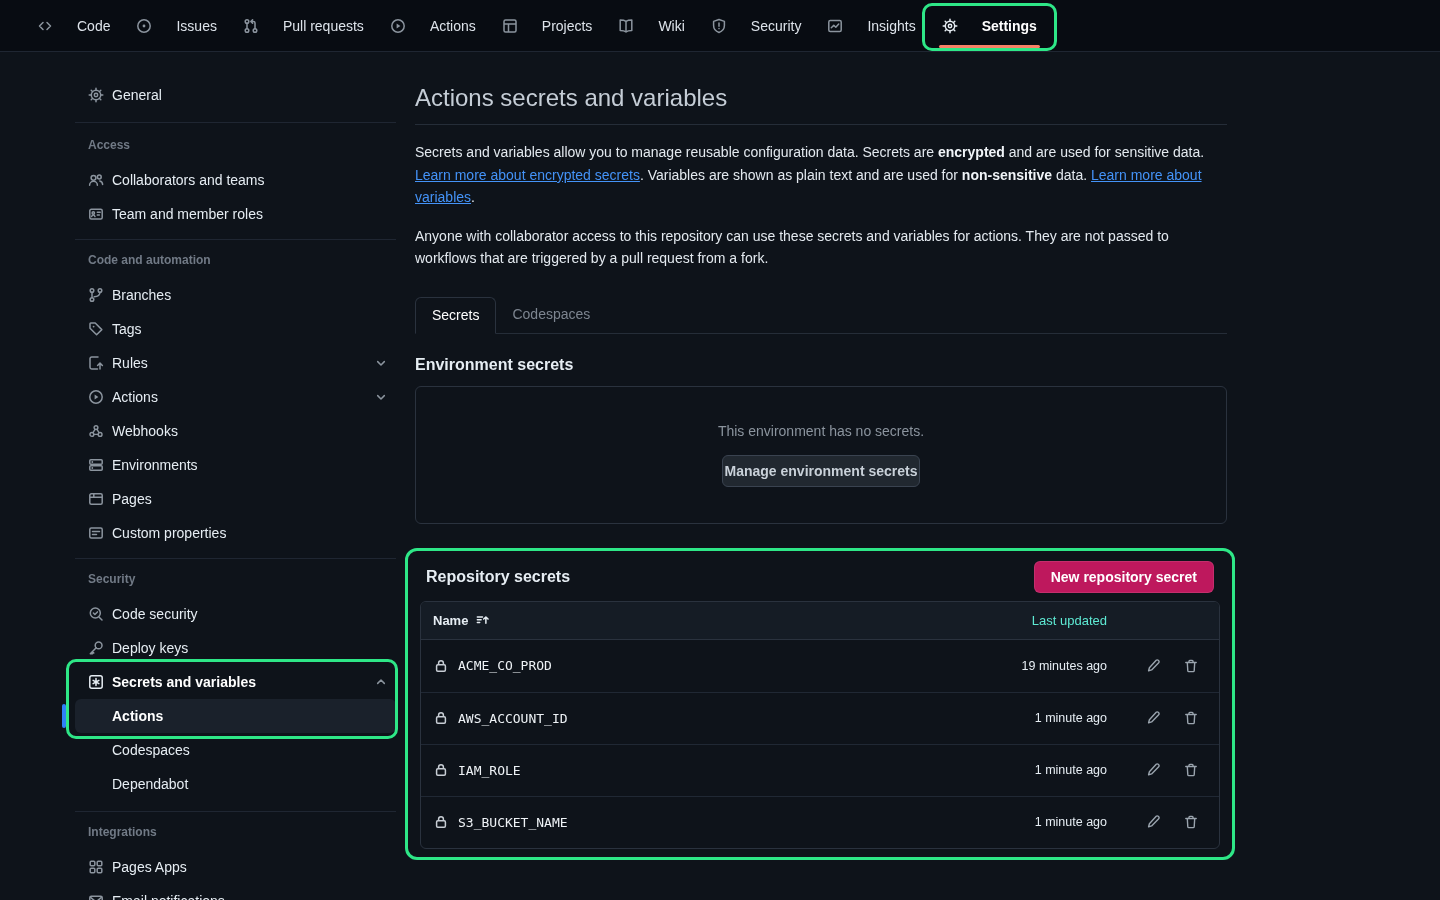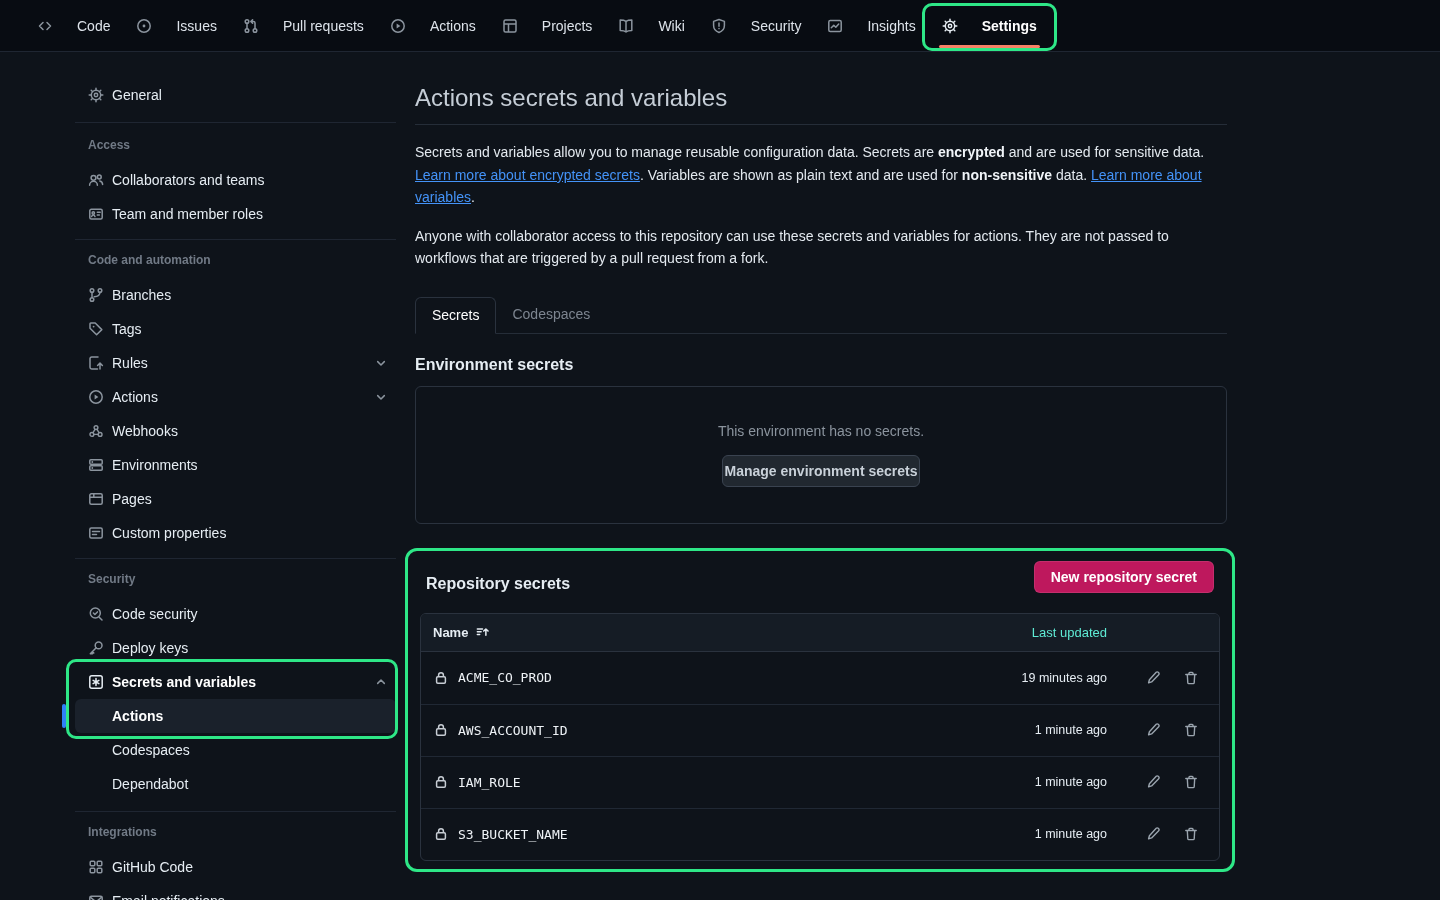--- a/index.html
+++ b/index.html
@@ -102,22 +102,22 @@
     font-size:14px; font-weight:bold; color:#c9d1d9; cursor:pointer;
   }
 
   
   .repo-section {
     margin-top:24px; margin-left:-10px; width:830px;
     border:3px solid #2ee787; border-radius:12px;
     padding:10px 12px 8px;
   }
   .repo-header {
-    height:32px; display:flex; align-items:flex-end; justify-content:space-between;
-    padding:0 6px; margin-bottom:20px;gap:26px;
+    height:32px; display:flex; align-items:center; justify-content:space-between;
+    padding:0 6px; margin-bottom:8px;gap:26px;
   }
   .repo-title { font-size:16px; font-weight:bold; color:#e6edf3; }
   .btn-primary {
     height:32px; padding:0 16px; display:inline-flex; align-items:center;
     background:#be185d; border:1px solid rgba(255,255,255,0.1); border-radius:6px;
     font-size:14px; font-weight:bold; color:#ffffff; cursor:pointer;
   }
   .secrets-table { border:1px solid #2a323e; border-radius:6px; overflow:hidden; }
   .t-head {
     height:38px; background:#151c25; border-bottom:1px solid #2a323e;
@@ -416,21 +416,21 @@
     <div class="side-header">Integrations</div>
     <div class="side-item">
       <span class="sicon">
         <svg width="16" height="16" viewBox="0 0 16 16" fill="none" stroke="currentColor" stroke-width="1.5" stroke-linejoin="round">
             <rect x="2.2" y="2.2" width="4.6" height="4.6" rx="1"></rect>
             <rect x="9.2" y="2.2" width="4.6" height="4.6" rx="1"></rect>
             <rect x="2.2" y="9.2" width="4.6" height="4.6" rx="1"></rect>
             <rect x="9.2" y="9.2" width="4.6" height="4.6" rx="1"></rect>
           </svg>
       </span>
-      <span>GitHub Code</span>
+      <span>Pages Apps</span>
     </div>
     <div class="side-item cutoff">
       <span class="sicon">
         <svg width="16" height="16" viewBox="0 0 16 16" fill="none" stroke="currentColor" stroke-width="1.5" stroke-linejoin="round">
             <rect x="1.8" y="3.2" width="12.4" height="9.6" rx="1.5"></rect>
             <path d="m2.2 4.2 5.8 4.6 5.8-4.6"></path>
           </svg>
       </span>
       <span>Email notifications</span>
     </div>

